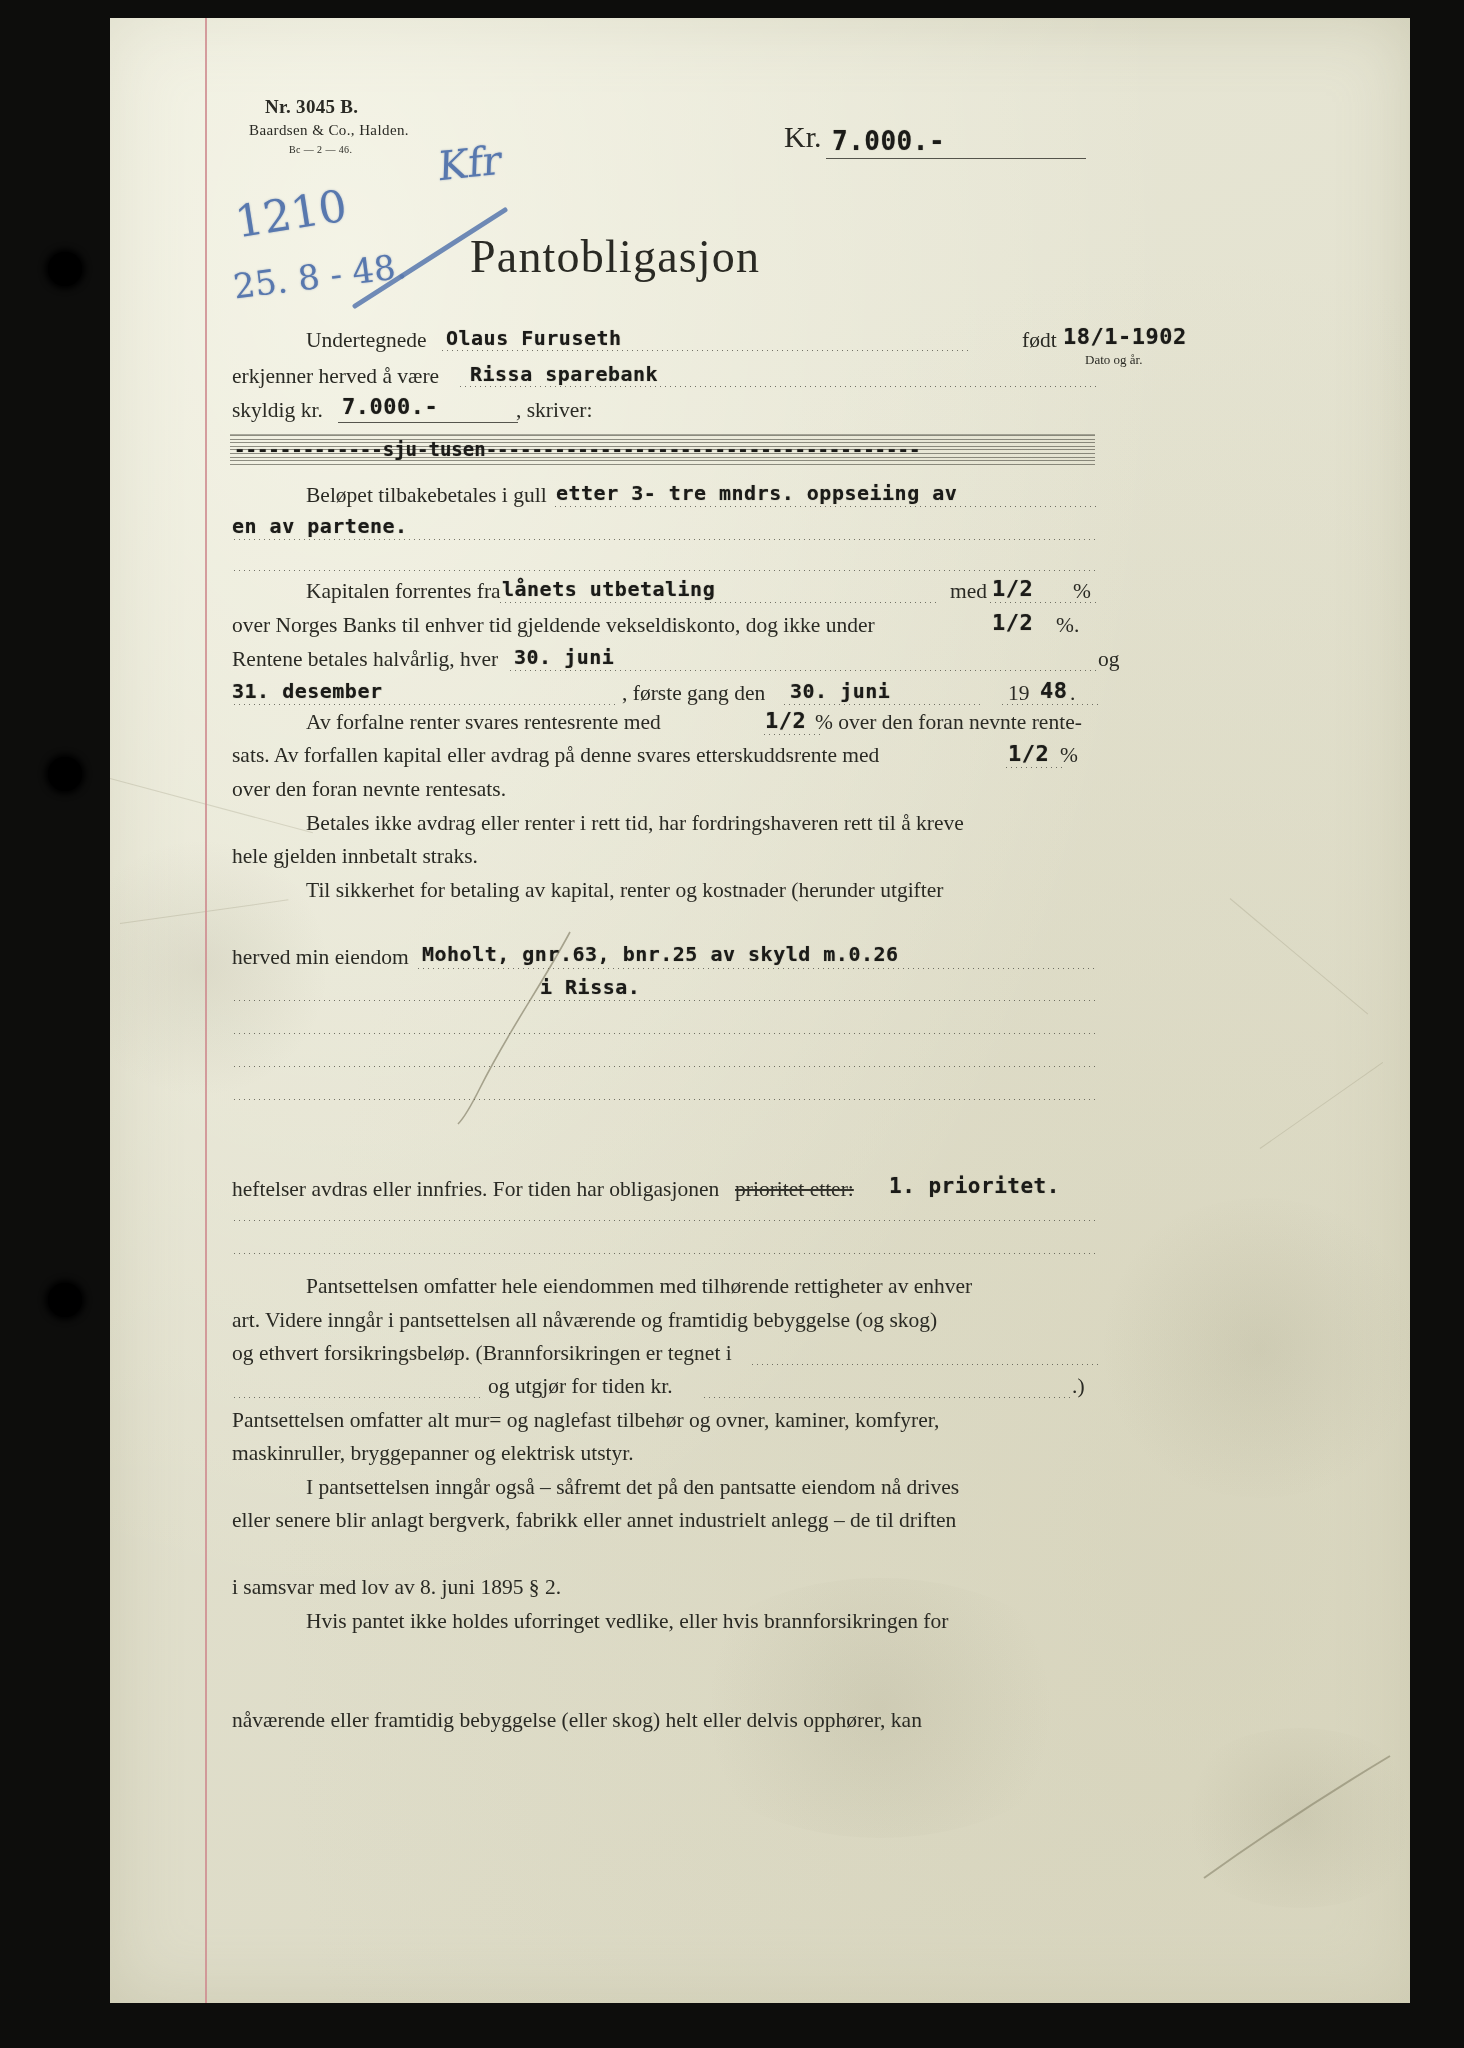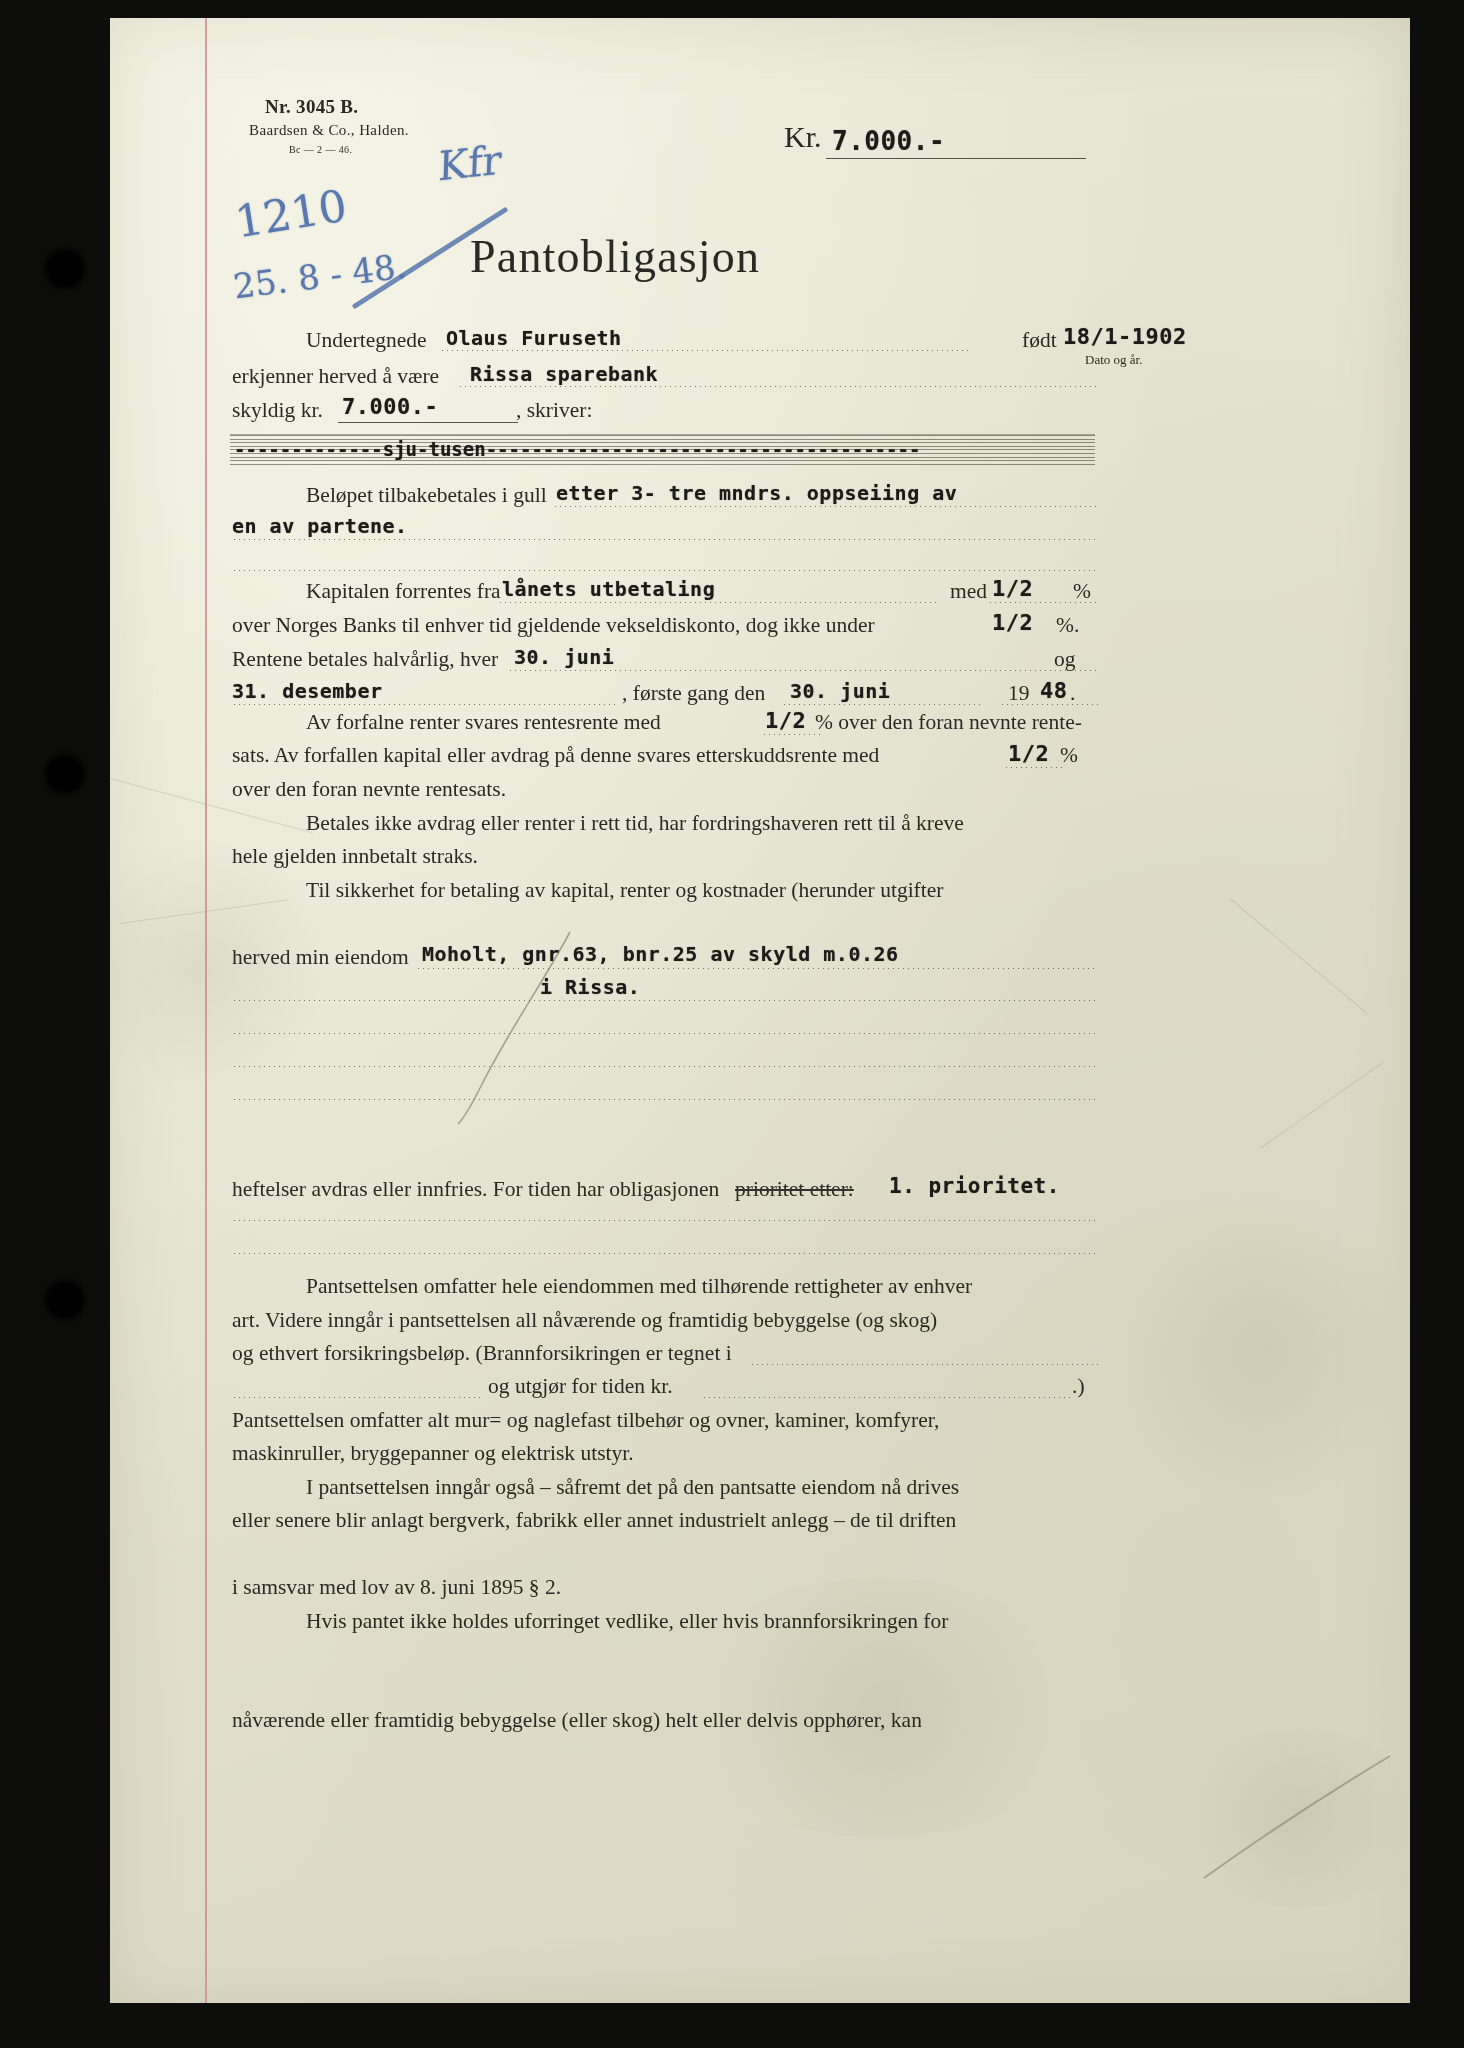--- a/index.html
+++ b/index.html
@@ -151,21 +151,21 @@
       <div class="dots" style="left:878px;top:554px;width:110px;"></div>
       <div class="blk form body-line" style="left:963px;top:533px;">%</div>
 
       <div class="blk form body-line" style="left:122px;top:567px;">over Norges Banks til enhver tid gjeldende vekseldiskonto, dog ikke under</div>
       <div class="blk typed" style="left:882px;top:562px;font-size:22px;">1/2</div>
       <div class="blk form body-line" style="left:946px;top:567px;">%.</div>
 
       <div class="blk form body-line" style="left:122px;top:601px;">Rentene betales halvårlig, hver</div>
       <div class="dots" style="left:398px;top:622px;width:590px;"></div>
       <div class="blk typed" style="left:404px;top:597px;">30. juni</div>
-      <div class="blk form body-line" style="left:944px;top:601px;">og</div>
+      <div class="blk form body-line" style="left:988px;top:601px;">og</div>
 
       <div class="dots" style="left:122px;top:656px;width:385px;"></div>
       <div class="blk typed" style="left:122px;top:631px;">31. desember</div>
       <div class="blk form body-line" style="left:512px;top:635px;">, første gang den</div>
       <div class="dots" style="left:672px;top:656px;width:200px;"></div>
       <div class="blk typed" style="left:680px;top:631px;">30. juni</div>
       <div class="blk form body-line" style="left:898px;top:635px;">19</div>
       <div class="blk typed" style="left:930px;top:630px;font-size:22px;">48</div>
       <div class="blk form body-line" style="left:960px;top:635px;">.</div>
       <div class="dots" style="left:890px;top:656px;width:98px;"></div>

